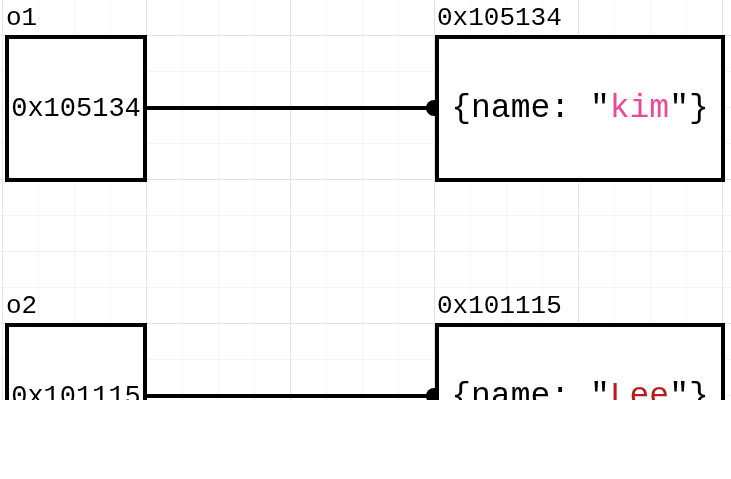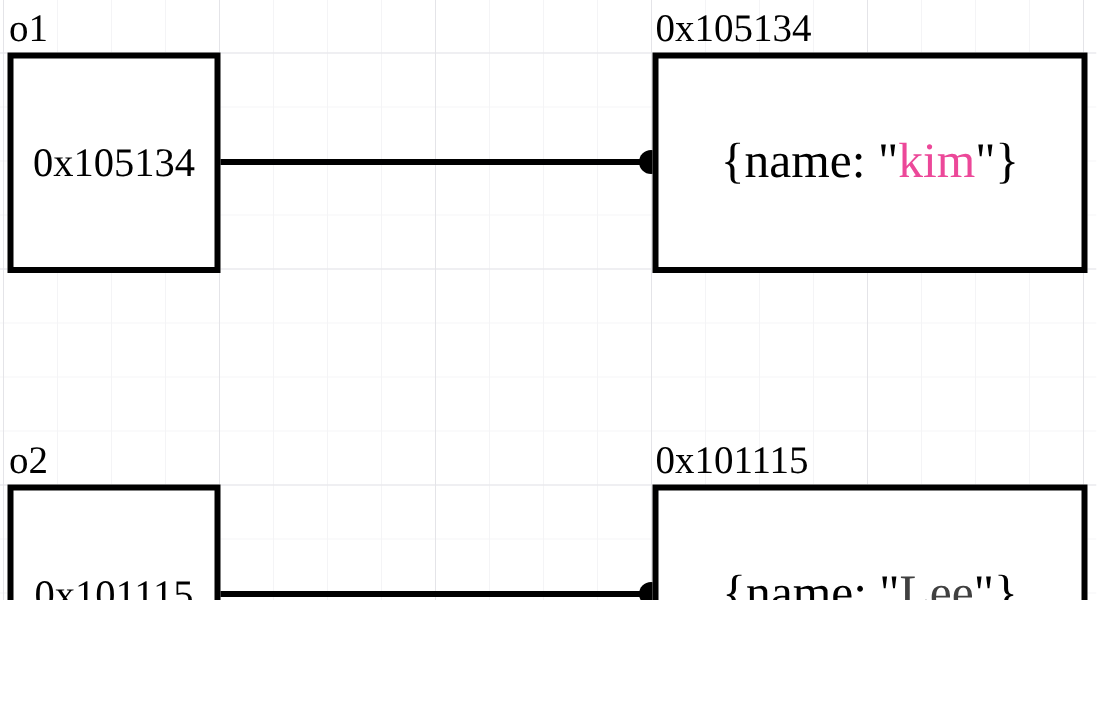--- a/index.html
+++ b/index.html
@@ -14,21 +14,21 @@
     overflow: hidden;
     background-color: #ffffff;
     
     background-image:
       linear-gradient(to right, #e4e4e8 1px, transparent 1px),
       linear-gradient(to bottom, #e4e4e8 1px, transparent 1px),
       linear-gradient(to right, #f4f4f6 1px, transparent 1px),
       linear-gradient(to bottom, #f4f4f6 1px, transparent 1px);
     background-size: 144px 144px, 144px 144px, 36px 36px, 36px 36px;
     background-position: 2px 0px, 0px 35px, 2px 0px, 0px 35px;
-    font-family: Liberation Serif, serif;
+    font-family: Liberation Mono, monospace;
     color: #000000;
   }
   .label {
     position: absolute;
     font-size: 26px;
     line-height: 1.2;
     white-space: pre;
   }
   .box {
     position: absolute;
@@ -102,16 +102,16 @@
   <div class="box var-box r2-var-box">
     <span>0x101115</span>
   </div>
 
   <div class="line r2-line"></div>
   <div class="dot r2-dot"></div>
 
   <div class="label r2-addr-label">0x101115</div>
 
   <div class="box obj-box r2-obj-box">
-    <span><span>{name: "</span><span style="color: #404040;">Lee</span><span>"}</span></span>
+    <span><span>{name: "</span><span style="color: #b91c1c;">Lee</span><span>"}</span></span>
   </div>
 
 </div>
 
 </body></html>

